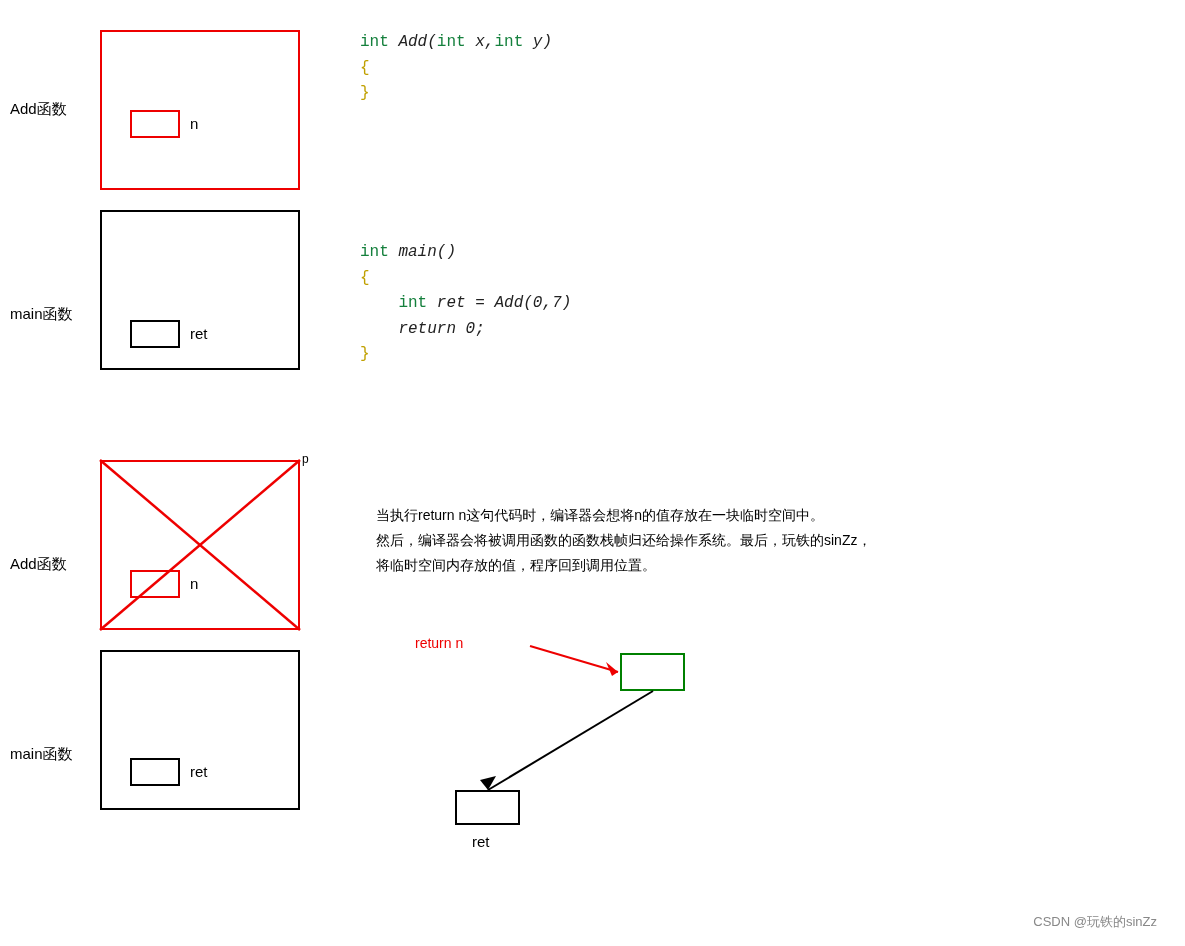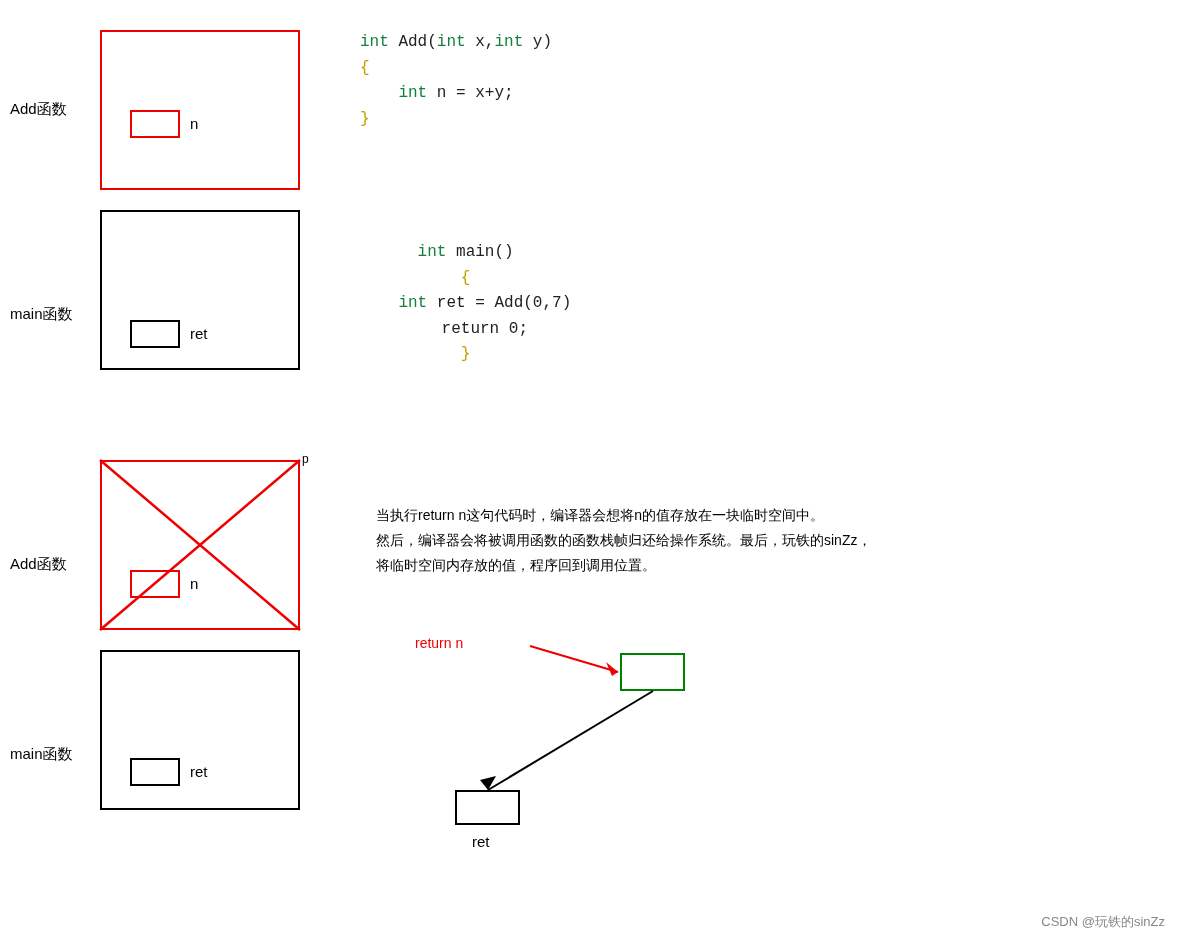--- a/index.html
+++ b/index.html
@@ -97,30 +97,29 @@
       position: absolute;
       top: 30px;
       left: 360px;
       font-family: 'Courier New', Courier, monospace;
       font-size: 16px;
       line-height: 1.6;
     }
 
     .code-int { color: #15803d; }
     .code-brace { color: #c0a000; }
-    .code-normal { color: #222; }
+    .code-normal { color: #222; font-style: italic; }
 
     .code-block-main {
       position: absolute;
       top: 240px;
       left: 360px;
       font-family: 'Courier New', Courier, monospace;
       font-size: 16px;
       line-height: 1.6;
-      text-align: center;
     }
 
     
     
     .add-func-box-bot {
       position: absolute;
       top: 460px;
       left: 100px;
       width: 200px;
       height: 170px;
@@ -250,21 +249,21 @@
       top: 833px;
       left: 472px;
       font-family: Arial, sans-serif;
       font-size: 15px;
     }
 
     
     .watermark {
       position: absolute;
       bottom: 15px;
-      right: 20px;
+      right: 28px;
       font-family: Arial, sans-serif;
       font-size: 13px;
       color: #888;
     }
 
     
     .p-label {
       position: absolute;
       top: 452px;
       left: 302px;
@@ -288,21 +287,20 @@
   <div class="main-func-label-top">main函数</div>
 
   <div class="main-func-box-top"></div>
 
   <div class="main-inner-rect-top"></div>
   <div class="main-inner-label-top">ret</div>
 
   <div class="code-block-top">
     <div><span class="code-int">int</span><span class="code-normal"> Add(</span><span class="code-int">int</span><span class="code-normal"> x,</span><span class="code-int">int</span><span class="code-normal"> y)</span></div>
     <div><span class="code-brace">{</span></div>
-    <div><span class="code-normal">&nbsp;&nbsp;&nbsp;&nbsp;</span><span class="code-int">int</span><span class="code-normal"> n = x+y;</span></div>
     <div><span class="code-brace">}</span></div>
   </div>
 
   <div class="code-block-main">
     <div><span class="code-int">int</span><span class="code-normal"> main()</span></div>
     <div><span class="code-brace">{</span></div>
     <div><span class="code-normal">&nbsp;&nbsp;&nbsp;&nbsp;</span><span class="code-int">int</span><span class="code-normal"> ret = Add(0,7)</span></div>
     <div><span class="code-normal">&nbsp;&nbsp;&nbsp;&nbsp;return 0;</span></div>
     <div><span class="code-brace">}</span></div>
   </div>

